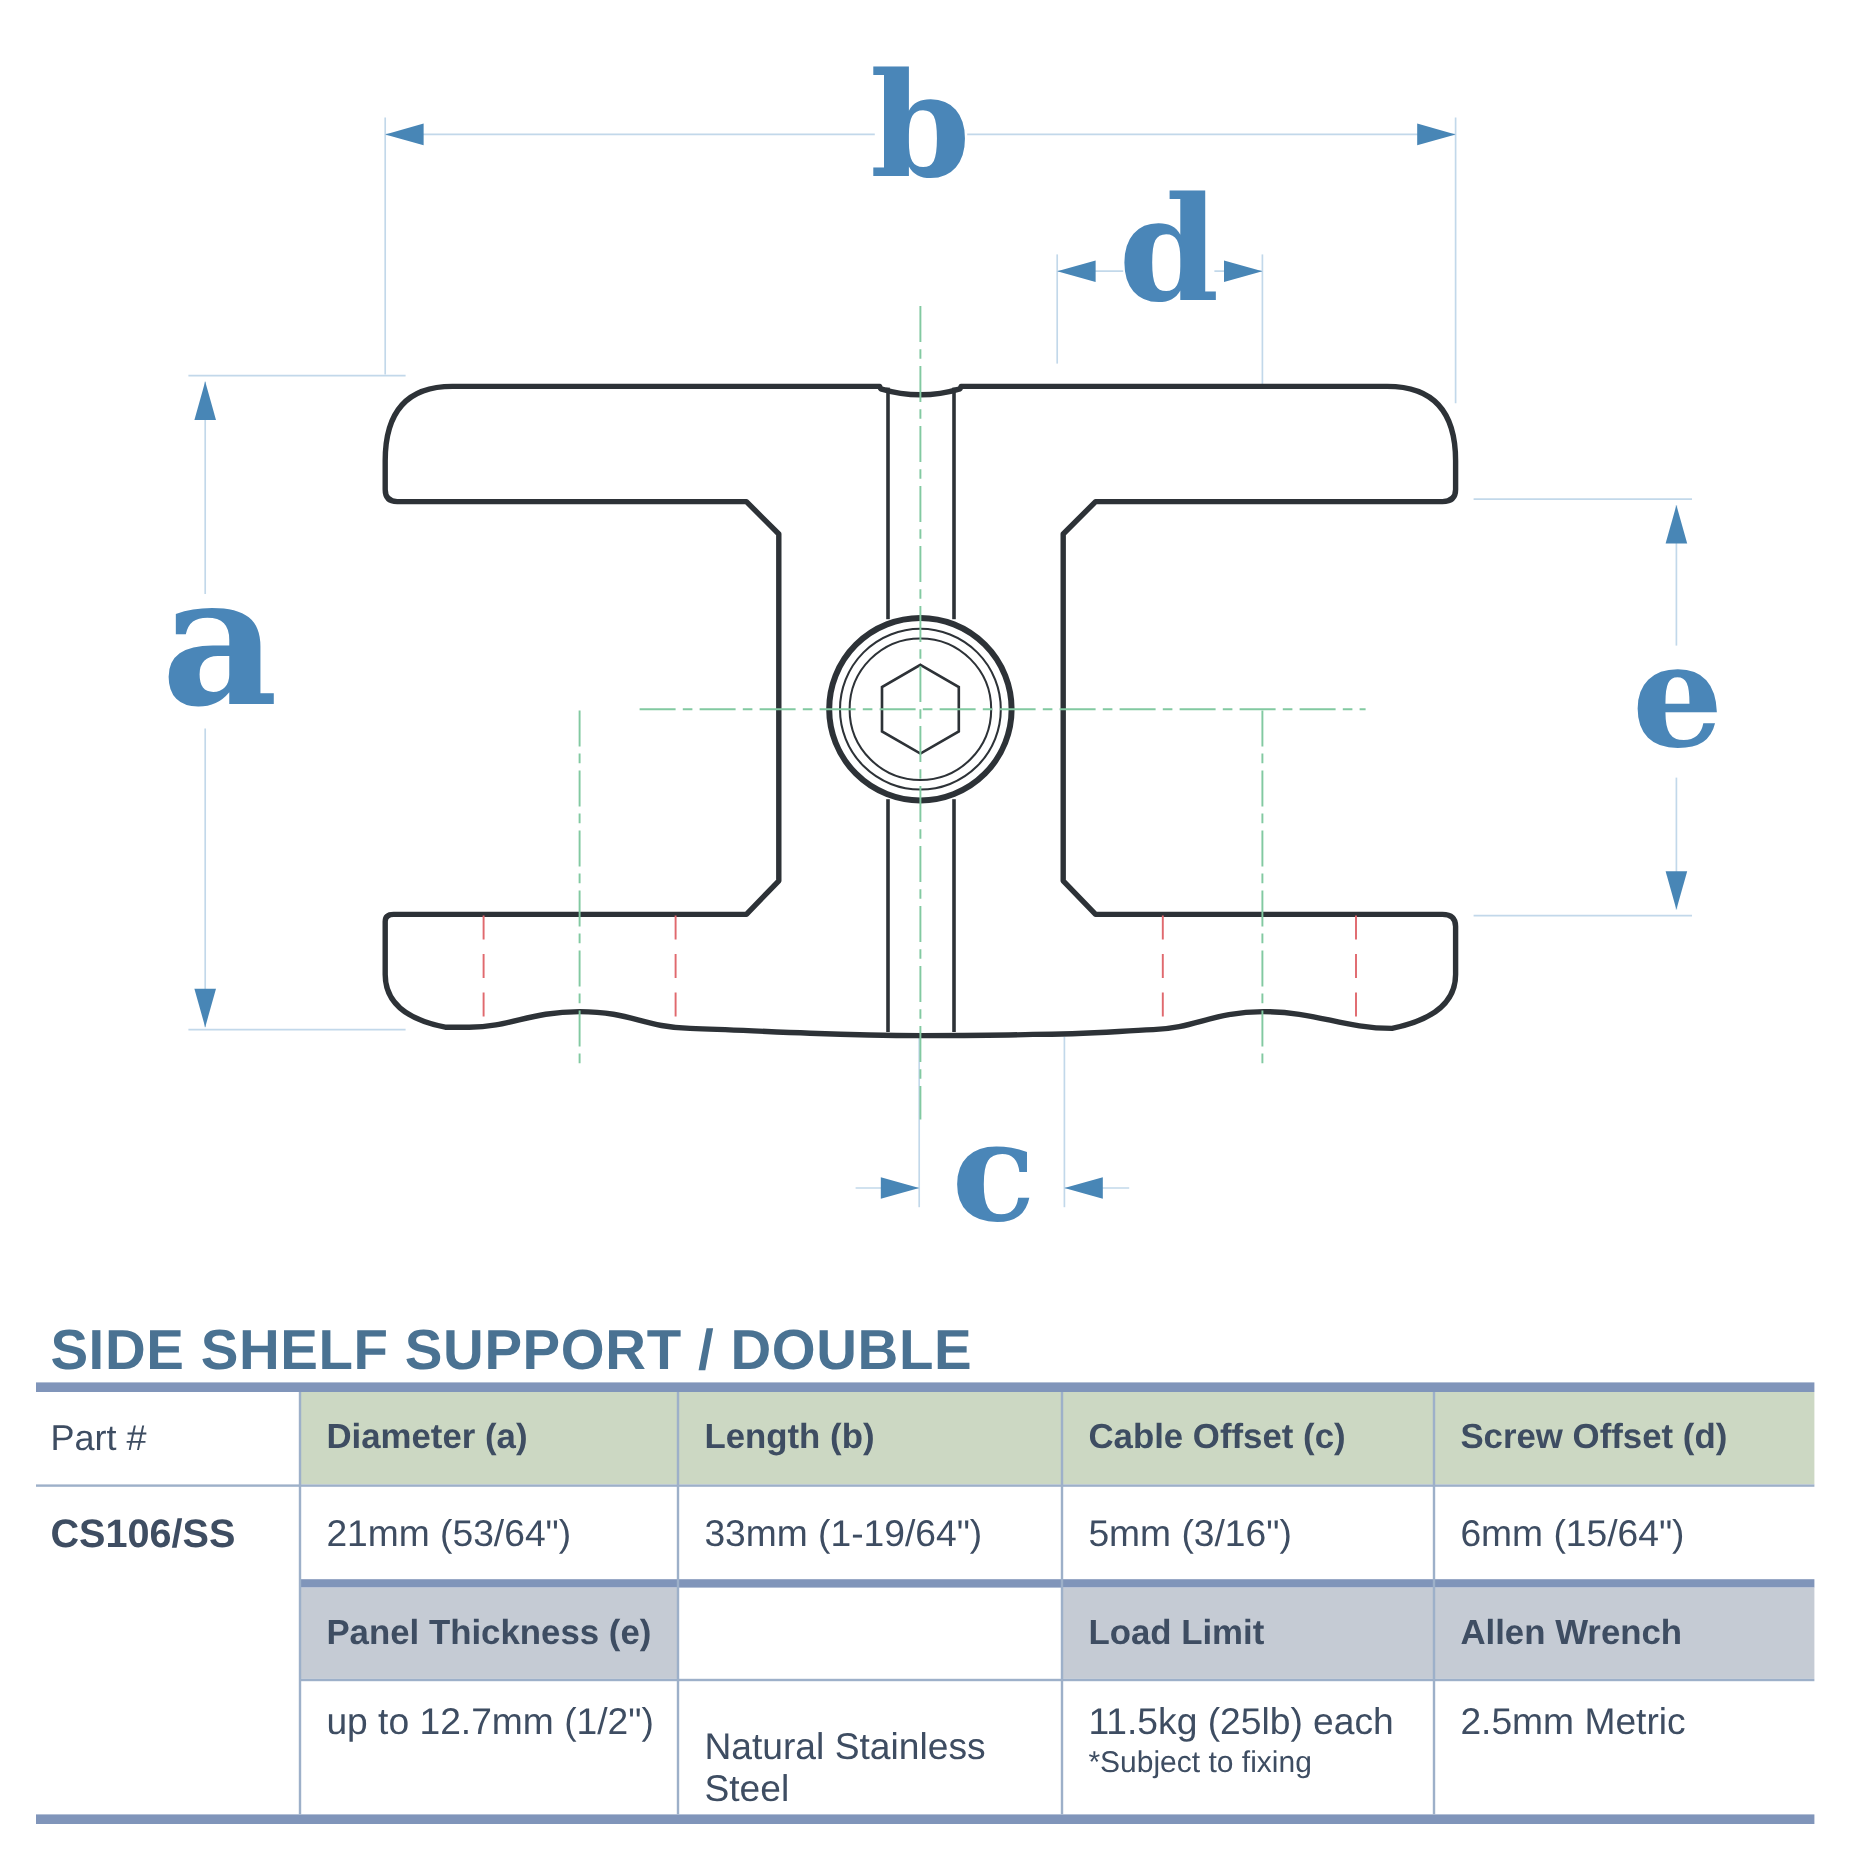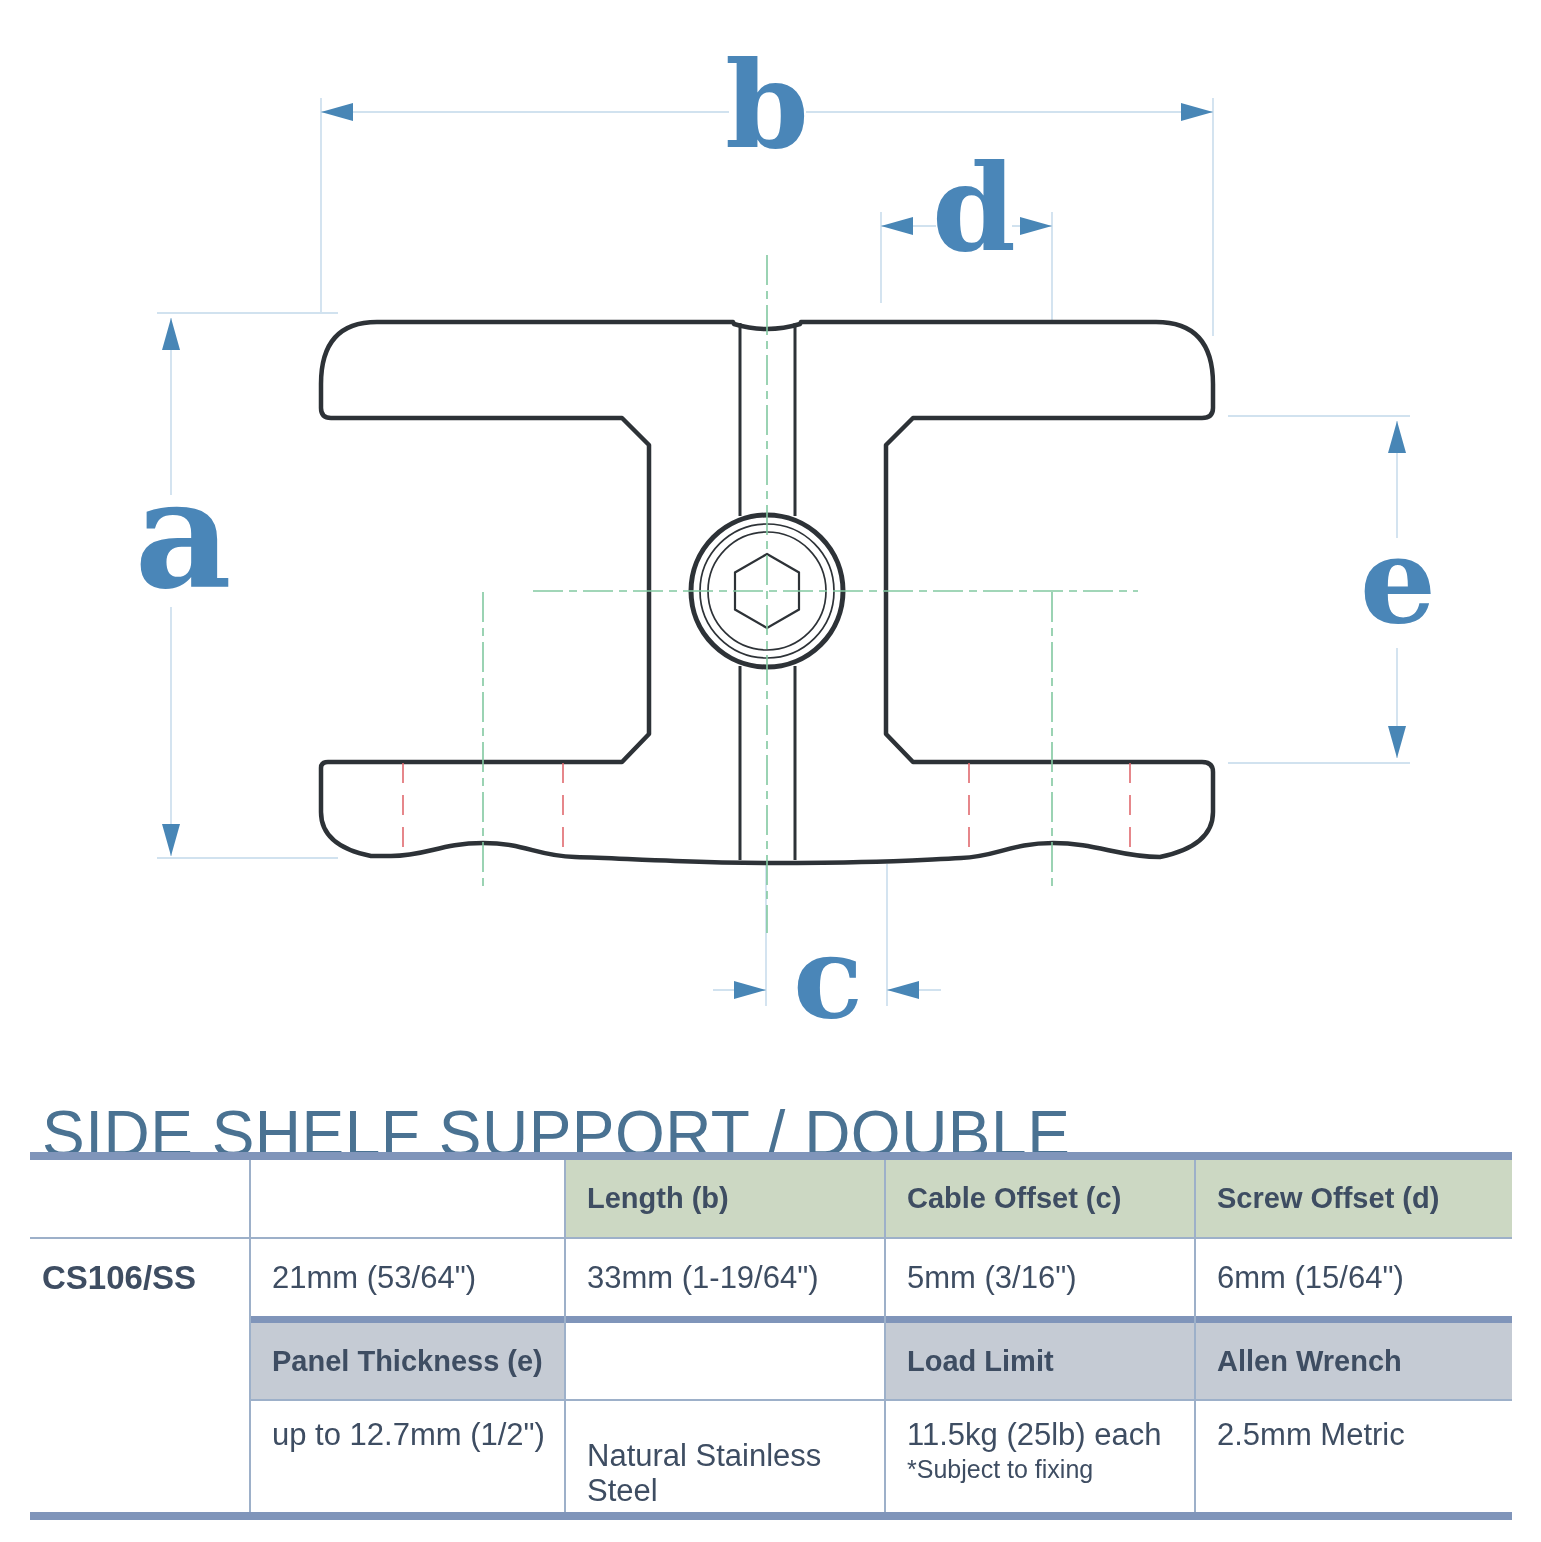--- a/index.html
+++ b/index.html
@@ -1,20 +1,20 @@
 <!DOCTYPE html>
 <html><head>
 <meta charset="utf-8">
 <style>
   html,body{margin:0;padding:0;background:#ffffff;}
   body{font-family:"Liberation Sans", sans-serif;}
   #page{position:relative;width:1541px;height:1542px;background:#fff;overflow:hidden;}
   #drawing{position:absolute;left:0;top:0;}
   .dim-label{font-family:"DejaVu Serif", serif;font-weight:bold;fill:#4a86b8;text-anchor:middle;}
-  #title{position:absolute;left:42px;top:1097px;font-size:64px;font-weight:normal;
+  #title{position:absolute;left:42px;top:1097px;font-size:47px;font-weight:bold;
          letter-spacing:.5px;color:#4a7292;white-space:nowrap;}
   #spec-table{position:absolute;left:30px;top:1152px;width:1482px;height:368px;color:#3e4d62;}
   .bar{position:absolute;background:#8095ba;}
   .hline{position:absolute;background:#9db0c9;height:2px;}
   .vline{position:absolute;background:#9db0c9;width:2px;top:8px;height:352px;}
   .cell{position:absolute;display:flex;align-items:center;box-sizing:border-box;
         padding-left:22px;white-space:nowrap;}
   .green{background:#ccd8c3;}
   .gray{background:#c5cbd4;}
   .hdr{font-weight:bold;font-size:29px;}
@@ -119,20 +119,22 @@
   </svg>
 
   <div id="title">SIDE SHELF SUPPORT / DOUBLE</div>
 
   <div id="spec-table">
 
     <div class="bar" style="left:0;top:0;width:1482px;height:8px;"></div>
     <div class="bar" style="left:220px;top:164px;width:1262px;height:7px;"></div>
     <div class="bar" style="left:0;top:360px;width:1482px;height:8px;"></div>
 
+    <div class="cell hdr" style="left:0;top:8px;width:220px;height:77px;padding-left:12px;font-weight:normal;font-size:30px;">Part #</div>
+    <div class="cell hdr green" style="left:220px;top:8px;width:315px;height:77px;">Diameter (a)</div>
     <div class="cell hdr green" style="left:535px;top:8px;width:320px;height:77px;">Length (b)</div>
     <div class="cell hdr green" style="left:855px;top:8px;width:310px;height:77px;">Cable Offset (c)</div>
     <div class="cell hdr green" style="left:1165px;top:8px;width:317px;height:77px;">Screw Offset (d)</div>
 
     <div class="hline" style="left:0;top:85px;width:1482px;"></div>
 
     <div class="cell part-num" style="left:0;top:87px;width:220px;height:77px;padding-left:12px;">CS106/SS</div>
     <div class="cell val" style="left:220px;top:87px;width:315px;height:77px;">21mm (53/64")</div>
     <div class="cell val" style="left:535px;top:87px;width:320px;height:77px;">33mm (1-19/64")</div>
     <div class="cell val" style="left:855px;top:87px;width:310px;height:77px;">5mm (3/16")</div>

